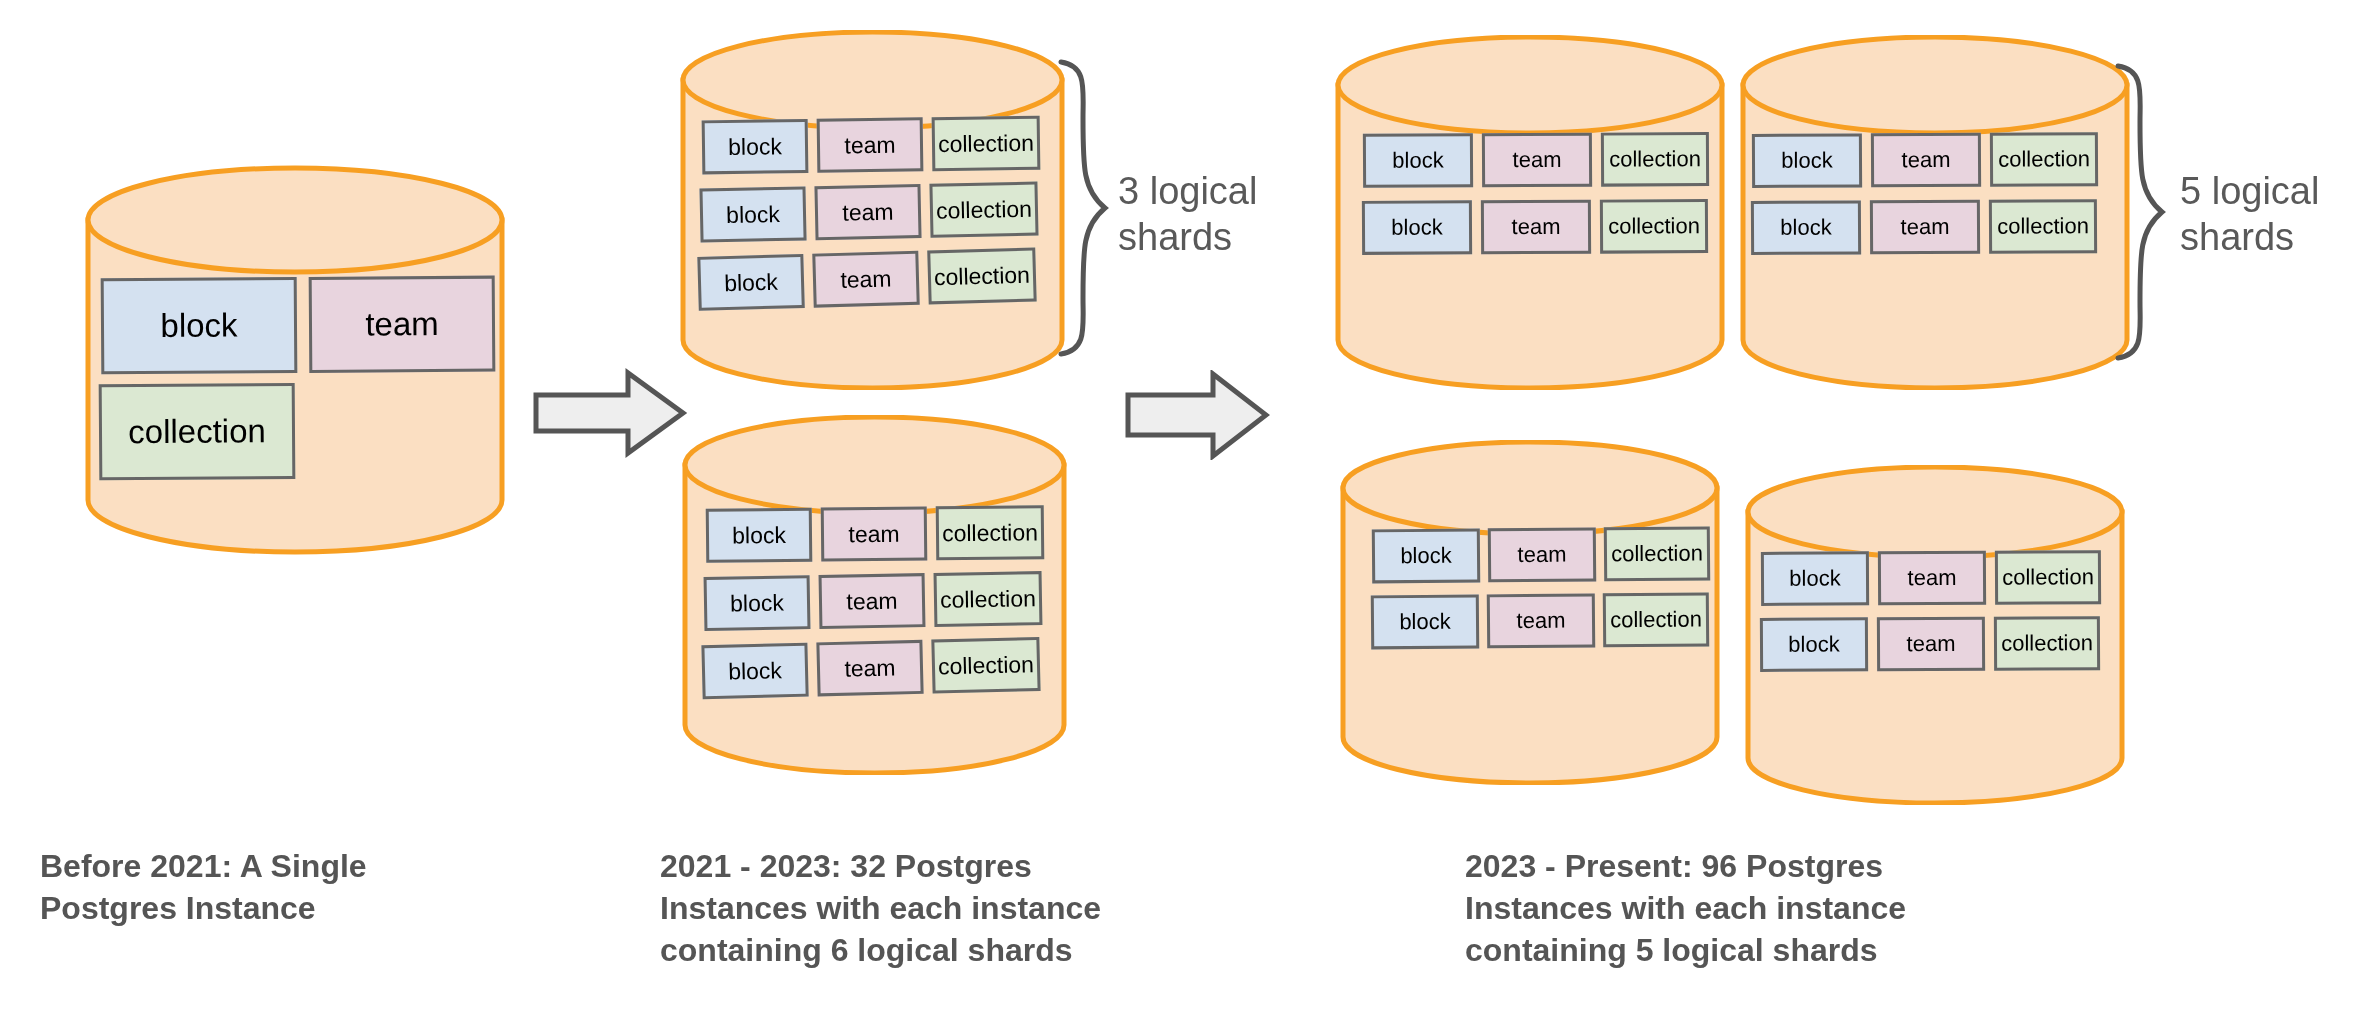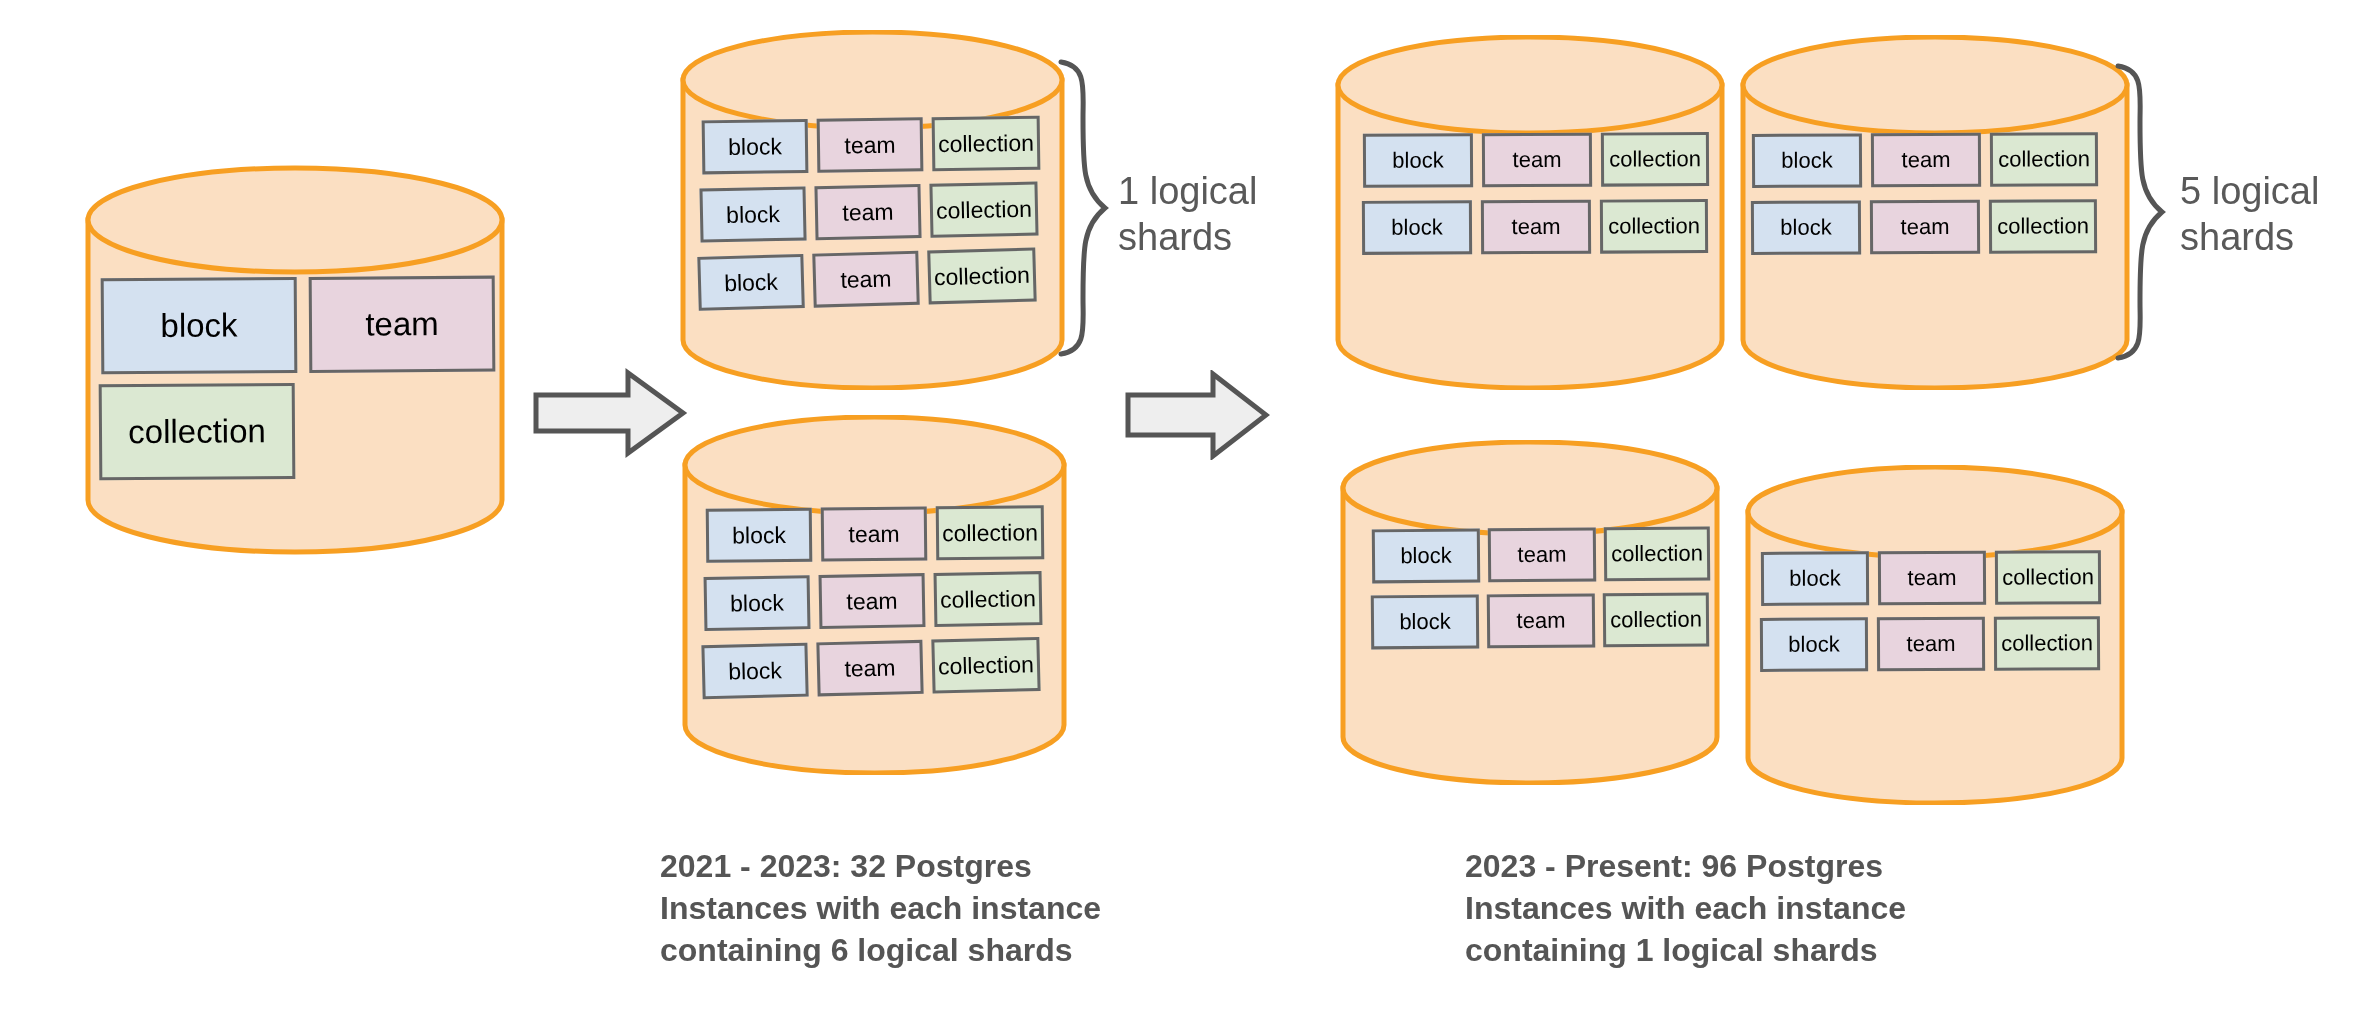--- a/index.html
+++ b/index.html
@@ -102,20 +102,22 @@
       <div class="shard-row" style="padding-left:16px; gap:12px; transform:rotate(-0.4deg);">
         <div class="tbl block" style="width:196px;height:96px;font-size:33px;">block</div>
         <div class="tbl team" style="width:186px;height:96px;font-size:33px;">team</div>
       </div>
       <div class="shard-row" style="padding-left:14px; gap:12px; margin-top:10px; transform:rotate(-0.4deg);">
         <div class="tbl collection" style="width:196px;height:96px;font-size:33px;">collection</div>
       </div>
     </div>
   </div>
 
+  <div class="caption" style="left:40px; top:845px; width:460px;">Before 2021: A Single
+Postgres Instance</div>
 
   <div class="arrow" style="left:533px; top:368px;">
     <svg width="155" height="90" viewBox="0 0 155 90">
       <path d="M3,27 L95,27 L95,5 L150,45 L95,85 L95,63 L3,63 Z" fill="#eeeeee" stroke="#555555" stroke-width="5" stroke-linejoin="miter"></path>
     </svg>
   </div>
 
   <div class="cylinder" id="cyl-mid-top" style="left:680px; top:30px; width:385px; height:360px;">
     <div class="cyl-body">
       <svg class="cyl-svg" viewBox="0 0 385 360" preserveAspectRatio="none">
@@ -166,21 +168,21 @@
         <div class="tbl collection" style="width:108px;height:54px;font-size:23px;">collection</div>
       </div>
     </div>
   </div>
 
   <div class="brace" style="left:1053px; top:58px;">
     <svg width="70" height="300" viewBox="0 0 70 300">
       <path d="M8,4 C34,8 30,30 30,60 C30,110 30,132 52,150 C30,168 30,190 30,240 C30,270 34,292 8,296" fill="none" stroke="#555555" stroke-width="5" stroke-linecap="round"></path>
     </svg>
   </div>
-  <div class="brace-label" style="left:1118px; top:168px; width:200px;">1 logical
+  <div class="brace-label" style="left:1118px; top:168px; width:200px;">3 logical
 shards</div>
 
   <div class="caption" style="left:660px; top:845px; width:580px;">2021 - 2023: 32 Postgres
 Instances with each instance
 containing 6 logical shards</div>
 
   <div class="arrow" style="left:1125px; top:370px;">
     <svg width="145" height="90" viewBox="0 0 145 90">
       <path d="M3,25 L88,25 L88,4 L141,45 L88,86 L88,65 L3,65 Z" fill="#eeeeee" stroke="#555555" stroke-width="5" stroke-linejoin="miter"></path>
     </svg>
@@ -273,15 +275,15 @@
   <div class="brace" style="left:2110px; top:62px;">
     <svg width="70" height="300" viewBox="0 0 70 300">
       <path d="M8,4 C34,8 30,30 30,60 C30,110 30,132 52,150 C30,168 30,190 30,240 C30,270 34,292 8,296" fill="none" stroke="#555555" stroke-width="5" stroke-linecap="round"></path>
     </svg>
   </div>
   <div class="brace-label" style="left:2180px; top:168px; width:200px;">5 logical
 shards</div>
 
   <div class="caption" style="left:1465px; top:845px; width:600px;">2023 - Present: 96 Postgres
 Instances with each instance
-containing 1 logical shards</div>
+containing 5 logical shards</div>
 
 </div>
 
 </body></html>

